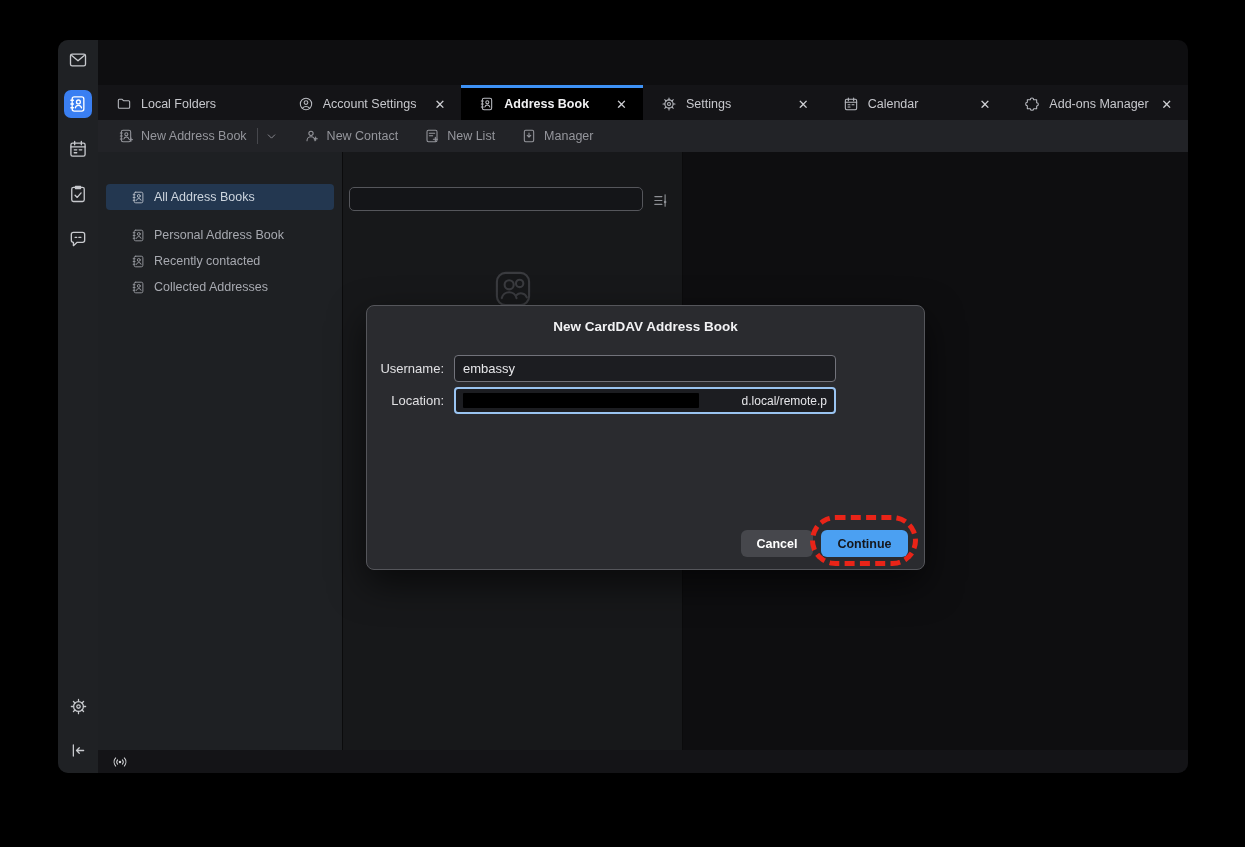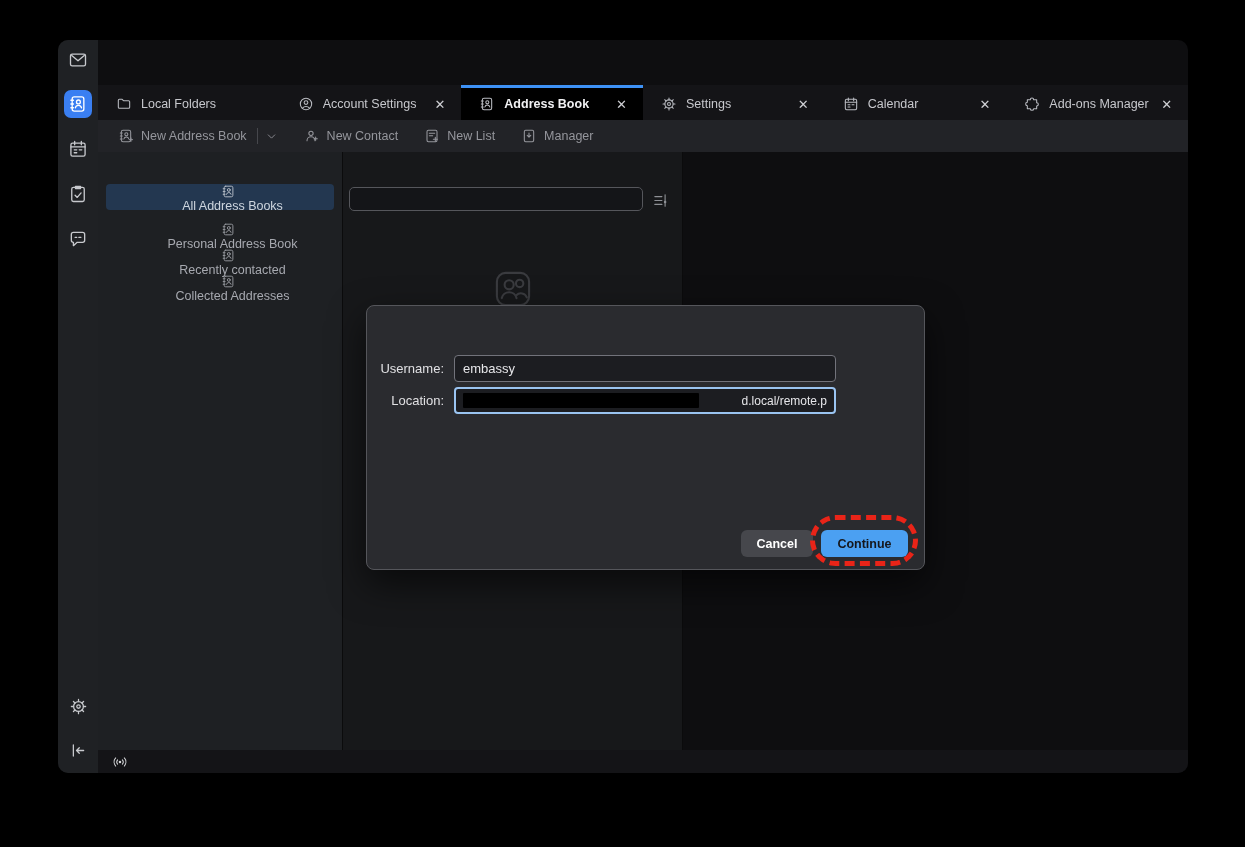--- a/index.html
+++ b/index.html
@@ -49,21 +49,21 @@
   .tb-divider { width:1px; height:16px; background:#46474c; margin:0 7px 0 10px; }
   .tb-chevron { color:#95969c; }
 
   
   .content { position:absolute; left:40px; top:112px; width:1090px; height:598px; display:flex; }
   .sidebar { width:244px; background:#1e2023; position:relative; }
   .contacts { width:340px; background:#17181a; position:relative; border-left:1px solid #0b0b0c; }
   .detail { flex:1; background:#0e0e10; border-left:1px solid #0b0b0c; }
 
   .sb-item { position:absolute; left:8px; width:228px; height:26px; border-radius:4px;
-             display:flex; align-items:center; padding-left:25px; color:#a7a9b0;flex-direction:column; }
+             display:flex; align-items:center; padding-left:25px; color:#a7a9b0; }
   .sb-item .t-ic { margin-right:8px; color:#8f9197; }
   .sb-item .label { font-size:12.5px; font-weight:500; }
   .sb-item.selected { background:#233750; color:#cdd5de; }
   .sb-item.selected .t-ic { color:#aeb6c0; }
 
   .sb-status { position:absolute; left:0; bottom:0; width:100%; height:32px; border-top:1px solid #2c2d31;
                display:flex; align-items:center; padding-left:12px; }
   .sb-status .txt { font-size:12px; font-weight:600; color:#6f7176; }
 
   .filter-input { position:absolute; left:6px; top:35px; width:294px; height:24px; background:#141518;
@@ -366,20 +366,21 @@
             <path d="M6.2 6.6a8.3 8.3 0 0 0 0 10.8"></path>
             <path d="M15.2 9.2a4.4 4.4 0 0 1 0 5.6"></path>
             <path d="M17.8 6.6a8.3 8.3 0 0 1 0 10.8"></path>
           </svg>
       </div>
     </div>
 
   </div>
 
   <div class="dialog">
+    <div class="dlg-title">New CardDAV Address Book</div>
 
     <div class="dlg-label" style="top:55px;">Username:</div>
     <input class="dlg-input" style="top: 49px;" type="text" value="embassy">
 
     <div class="dlg-label" style="top:87px;">Location:</div>
     <div class="dlg-input focused loc-wrap" style="top:81px;">
       <span class="redact-bar"></span>
       <span class="loc-tail">d.local/remote.p</span>
     </div>
 

